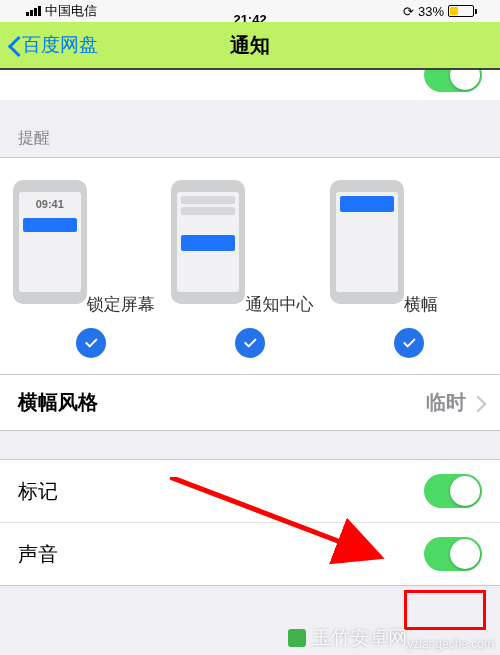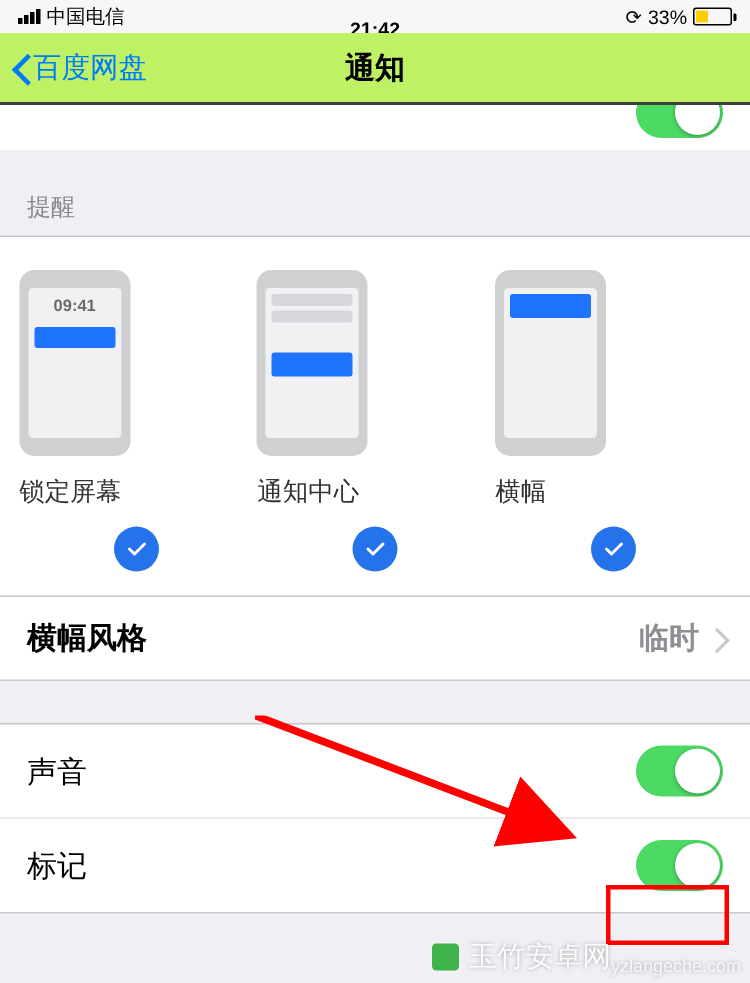--- a/index.html
+++ b/index.html
@@ -10,21 +10,21 @@
       background: #efeff4;
       position: relative;
       overflow: hidden;
     }
     .status-bar {
       height: 22px;
       background: #f7f7f8;
       display: flex;
       justify-content: space-between;
       align-items: center;
-      padding: 0 12px;
+      padding: 0 26px;
       font-size: 13px;
       font-weight: 500;
       color: #000;
     }
     .status-left { display: flex; align-items: center; gap: 4px; }
     .status-right { display: flex; align-items: center; gap: 4px; }
     .signal-bars { display: inline-flex; align-items: flex-end; gap: 1px; }
     .signal-bars span { width: 3px; background: #000; display: inline-block; }
     .signal-bars span:nth-child(1){height:4px}
     .signal-bars span:nth-child(2){height:6px}
@@ -93,21 +93,21 @@
       background: #fff;
       border-top: 1px solid #c8c8cc;
       border-bottom: 1px solid #c8c8cc;
       padding: 16px 0 8px 0;
     }
     .preview-row {
       display: flex; justify-content: space-around;
       padding: 6px 12px 0 12px;
     }
     .preview-item {
-      display: flex; flex-direction: column; align-items: flex-start;
+      display: flex; flex-direction: row; align-items: flex-end;
       width: 33%;
     }
     .phone-icon {
       width: 74px; height: 124px;
       background: #cfd0d2;
       border-radius: 10px;
       position: relative;
       margin-bottom: 12px;
       padding: 12px 6px;
     }
@@ -290,27 +290,27 @@
       <span>临时</span>
       <span class="chevron"></span>
     </span>
   </div>
 </div>
 
 <div class="spacer"></div>
 
 <div class="list-group">
   <div class="list-row">
-    <span>声音</span>
+    <span>标记</span>
     <span class="toggle">
       <span class="knob"></span>
     </span>
   </div>
   <div class="list-row">
-    <span>标记</span>
+    <span>声音</span>
     <span class="toggle">
       <span class="knob"></span>
     </span>
   </div>
 </div>
 
 <svg class="arrow-annotation">
   <defs>
     <marker id="ah" markerWidth="12" markerHeight="12" refX="9" refY="5" orient="auto">
       <path d="M0,0 L10,5 L0,10 z" fill="#ff0000"></path>

